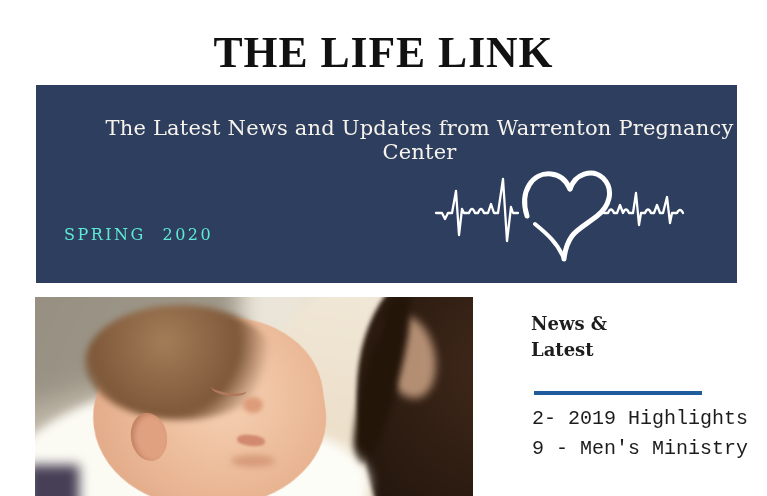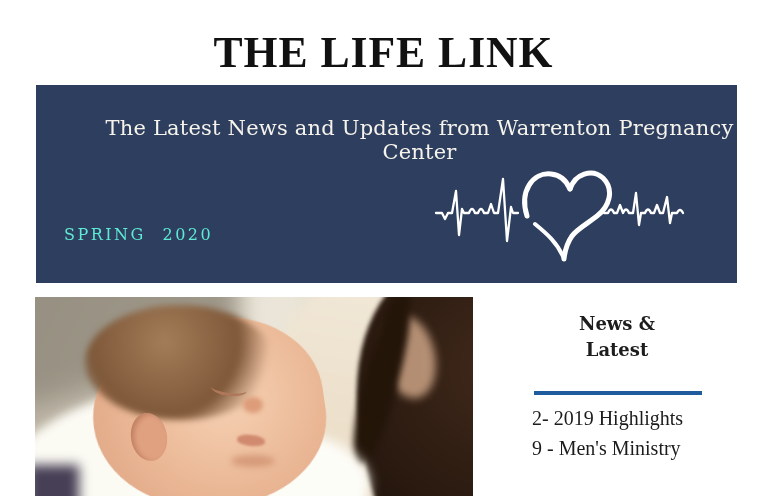--- a/index.html
+++ b/index.html
@@ -53,28 +53,28 @@
   .baby-eye{left:176px;top:84px;width:36px;height:12px;border-bottom:3px solid #b0785a;
            border-radius:50%;transform:rotate(7deg);}
   .baby-nose{left:208px;top:100px;width:20px;height:16px;border-radius:50%;
            background:#dd9c7a;filter:blur(2px);}
   .baby-lips{left:202px;top:138px;width:28px;height:11px;border-radius:45%;
            background:#d18a6f;filter:blur(1px);transform:rotate(6deg);}
   .baby-chin{left:196px;top:158px;width:44px;height:12px;border-radius:50%;
            background:#d69a79;filter:blur(3px);}
 
   
-  .sb-head{position:absolute;left:531px;top:311px;width:172px;margin:0;text-align:center;
+  .sb-head{position:absolute;left:531px;top:311px;width:172px;margin:0;text-align:left;
            font-family:"DejaVu Serif", serif;font-weight:bold;font-size:18px;
            line-height:26px;color:#1d1d1d;}
   .sb-head span{display:block;}
   .sb-rule{position:absolute;left:534px;top:391px;width:168px;height:4px;background:#1f5c9e;}
   .toc{position:absolute;left:532px;top:407px;margin:0;padding:0;list-style:none;
        font-family:"Liberation Serif", serif;font-size:20px;color:#1c1c1c;}
-  .toc li{margin:0 0 7px 0;white-space:nowrap;}
+  .toc li{margin:0 0 7px 0;white-space:nowrap;font-family:Liberation Mono, monospace;}
 </style>
 </head>
 <body>
 
 <div class="page">
 
   <h1 class="masthead">THE LIFE LINK</h1>
 
   <div class="banner">
     <div class="banner-subtitle">The Latest News and Updates from Warrenton Pregnancy Center</div>

